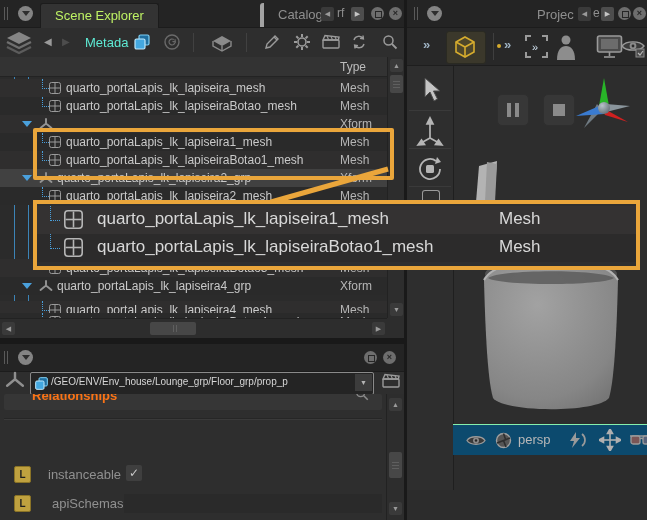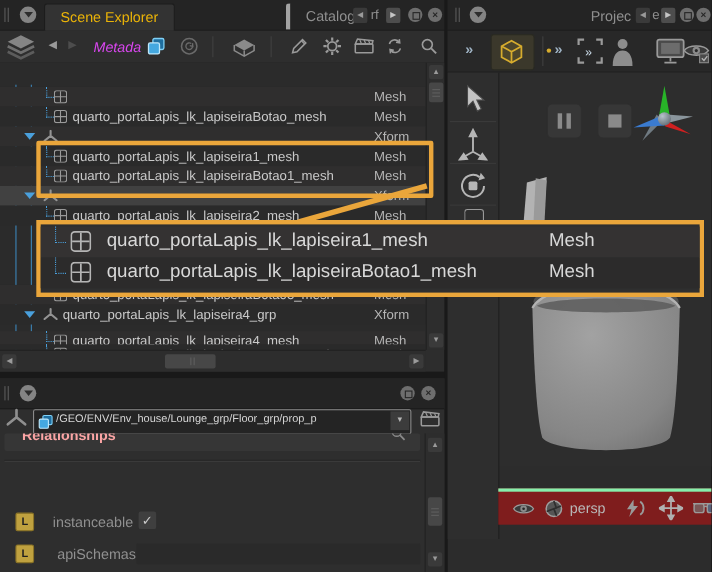--- a/index.html
+++ b/index.html
@@ -6,31 +6,31 @@
   .app{position:relative;width:647px;height:520px;background:#191919;overflow:hidden;
        font-family:"Liberation Sans","DejaVu Sans",sans-serif;-webkit-font-smoothing:antialiased;}
   .abs{position:absolute;}
   .panel{position:absolute;background:#2d2d2d;}
   
   .tabbar{position:absolute;left:0;top:0;right:0;height:27px;background:#242424;border-bottom:1px solid #1c1c1c;}
   .handle{position:absolute;top:7px;width:1px;height:13px;background:#5a5a5a;}
   .menubtn{position:absolute;top:6px;width:15px;height:15px;border-radius:50%;background:#848484;}
   .menubtn i{position:absolute;left:3.5px;top:5px;width:0;height:0;border-left:4px solid transparent;border-right:4px solid transparent;border-top:5px solid #2d2d2d;}
   .tab{position:absolute;top:3px;height:24px;line-height:24px;padding:0 14px;font-size:13px;color:#8f8f8f;background:transparent;border-radius:3px 3px 0 0;}
-  .tab.active{background:#333333;color:#eab308;border:1px solid #1c1c1c;border-bottom:none;}
+  .tab.active{background:#333333;color:#bef264;border:1px solid #1c1c1c;border-bottom:none;}
   .tscroll{position:absolute;top:7px;width:13px;height:14px;background:#3a3a3a;color:#9a9a9a;font-size:7px;line-height:14px;text-align:center;border-radius:2px;}
   .tscroll.lit{background:#4d4d4d;color:#c5c5c5;}
   .winbtn{position:absolute;top:7px;width:13px;height:13px;border-radius:50%;background:#6e6e6e;color:#262626;font-size:9px;line-height:13px;text-align:center;font-weight:bold;}
   .winbtn .sq{position:absolute;left:3.5px;top:3.5px;width:5px;height:5px;border:1px solid #262626;}
   .tabfrag{position:absolute;top:6px;font-size:12px;color:#8f8f8f;}
   
   #scene-panel{left:0;top:0;width:404px;height:338px;}
   .sp-toolbar{position:absolute;left:0;top:28px;width:404px;height:29px;background:#2e2e2e;border-bottom:1px solid #1e1e1e;}
   .tbi{position:absolute;top:3px;}
-  .tb-label{position:absolute;left:85px;top:7px;width:46px;height:16px;overflow:hidden;font-size:13px;color:#d946ef;white-space:nowrap;font-style:italic;}
+  .tb-label{position:absolute;left:85px;top:7px;width:46px;height:16px;overflow:hidden;font-size:13px;color:#5eead4;white-space:nowrap;}
   .tb-div{position:absolute;top:5px;width:1px;height:19px;background:#414141;}
   .navarr{position:absolute;top:8px;font-size:10px;}
   .tree{position:absolute;left:0;top:57px;width:404px;height:261px;background:#2b2b2b;overflow:hidden;}
   .tree-header{position:absolute;left:0;top:0;width:387px;height:19px;background:#333333;border-bottom:1px solid #232323;}
   .tree-header .th{position:absolute;left:340px;top:3px;font-size:12px;color:#bdbdbd;}
   .guide{position:absolute;width:1px;background:#3f94d0;opacity:.85;}
   .trow{position:absolute;left:0;width:387px;height:18px;font-size:12px;color:#c9c9c9;}
   .trow.even{background:#2f2e2e;} .trow.odd{background:#2a2a2a;}
   .trow.sel{background:#414141;}
   .tname{position:absolute;left:66px;top:2px;white-space:nowrap;}
@@ -46,35 +46,35 @@
   .sbtn{position:absolute;background:#3a3a3a;color:#9a9a9a;font-size:7px;text-align:center;border-radius:2px;}
   .sthumb{position:absolute;background:#474747;border-radius:2px;}
   .grip{position:absolute;left:3px;right:3px;top:50%;height:1px;background:#5f5f5f;box-shadow:0 3px 0 #5f5f5f,0 -3px 0 #5f5f5f;}
   .griph{position:absolute;top:3px;bottom:3px;left:50%;width:1px;background:#5f5f5f;box-shadow:3px 0 0 #5f5f5f;}
   
   #attr-panel{left:0;top:344px;width:404px;height:176px;background:#2e2e2e;}
   .pathfield{position:absolute;left:30px;top:28px;width:342px;height:21px;background:#242424;border:1px solid #8a8a8a;border-radius:2px;}
   .pathtext{position:absolute;left:20px;top:3px;width:300px;overflow:hidden;white-space:nowrap;font-size:10px;color:#d6d6d6;}
   .ddbtn{position:absolute;right:1px;top:1px;width:17px;height:17px;background:#3c3c3c;color:#b5b5b5;font-size:7px;line-height:17px;text-align:center;}
   .secbar{position:absolute;left:4px;width:378px;background:#363636;border-radius:2px;overflow:hidden;}
-  .sectitle{position:absolute;left:16px;font-size:13px;font-weight:bold;color:#fca5a5;}
+  .sectitle{position:absolute;left:28px;font-size:13px;font-weight:bold;color:#f97316;}
   .sectri{position:absolute;left:11px;width:0;height:0;border-left:5px solid transparent;border-right:5px solid transparent;border-top:6px solid #9a9a9a;}
   .lbadge{position:absolute;left:14px;width:15px;height:15px;background:#bfa13f;border:1px solid #8a7326;border-radius:2px;color:#1f1f1f;font-size:10px;font-weight:bold;text-align:center;line-height:15px;}
   .mlabel{position:absolute;font-size:13px;color:#909090;}
   .checkbox{position:absolute;width:16px;height:16px;background:#3f3f3f;border-radius:2px;color:#c9c9c9;font-size:12px;line-height:16px;text-align:center;}
   .mfield{position:absolute;height:19px;background:#2a2a2a;border-radius:1px;}
   
   #viewer-panel{left:407px;top:0;width:240px;height:520px;background:#2c2c2c;}
   .v-toolbar{position:absolute;left:0;top:28px;width:240px;height:37px;background:#282828;border-bottom:1px solid #1e1e1e;}
   .chev{color:#9fb3c4;font-size:13px;font-weight:bold;}
   .cubebtn{position:absolute;left:39px;top:3px;width:38px;height:31px;background:#3b382b;border:1px solid #2a2a22;border-radius:3px;}
   .toolcol{position:absolute;left:0;top:66px;width:46px;height:424px;background:#2e2e2e;border-right:1px solid #1f1f1f;}
   .tooldiv{position:absolute;left:2px;width:42px;height:1px;background:#3a3a3a;}
   .vbtn{position:absolute;width:30px;height:30px;background:#373737;border:1px solid #2e2e2e;border-radius:5px;}
-  .statusbar{position:absolute;left:46px;top:424px;width:194px;height:30px;background:#7f1d1d;border-top:3px solid #86efac;margin-top:20px;}
+  .statusbar{position:absolute;left:46px;top:424px;width:194px;height:30px;background:#0c4a6e;border-top:1px solid #86efac;}
   .persp{position:absolute;left:65px;top:7px;font-size:13px;color:#b8b8b8;}
   
   #hlbox{position:absolute;left:33px;top:128px;width:353px;height:44px;border:4px solid #eaa63b;border-radius:2px;z-index:30;pointer-events:none;}
   #connector{position:absolute;left:0;top:0;z-index:29;pointer-events:none;}
   #callout{position:absolute;left:33px;top:200px;width:599px;height:62px;background:#2f2f2f;border:4px solid #eaa63b;z-index:31;}
   .crow{position:absolute;left:0;width:100%;height:28px;font-size:17px;color:#d8d8d8;}
   .crow.c0{top:2px;background:#343232;} .crow.c1{top:30px;background:#2c2b2b;}
   .cconn{position:absolute;left:13px;top:0;width:9px;height:14px;border-left:1px dotted #4aa0dc;border-bottom:1px dotted #4aa0dc;}
   .cgicon{position:absolute;left:27px;top:4px;width:19px;height:19px;}
   .cname{position:absolute;left:60px;top:3px;white-space:nowrap;}
@@ -173,30 +173,34 @@
       </span>
       <span class="tbi" style="left:381px;top:5px">
         <svg width="18" height="18" viewBox="0 0 18 18">
             <circle cx="7.5" cy="7.5" r="4.5" fill="none" stroke="#9a9a9a" stroke-width="1.5"></circle>
             <line x1="11" y1="11" x2="15.5" y2="15.5" stroke="#9a9a9a" stroke-width="1.8"></line>
           </svg>
       </span>
     </div>
 
     <div class="tree">
+      <div class="tree-header">
+        <span class="th">Type</span>
+      </div>
       <span class="guide" style="left:14px;top:20px;height:288px"></span>
       <span class="guide" style="left:28px;top:20px;height:270px"></span>
 
       <div class="trow even" style="top:22px">
         <span class="lconn"></span>
         <span class="gicon"><svg width="12" height="12" viewBox="0 0 12 12">
               <rect x=".5" y=".5" width="11" height="11" rx="2" fill="none" stroke="#9a9a9a"></rect>
               <line x1="6" y1="1" x2="6" y2="11" stroke="#9a9a9a"></line>
               <line x1="1" y1="6" x2="11" y2="6" stroke="#9a9a9a"></line>
             </svg></span>
+        <span class="tname">quarto_portaLapis_lk_lapiseira_mesh</span>
         <span class="ttype">Mesh</span>
       </div>
       <div class="trow odd" style="top:40px">
         <span class="lconn"></span>
         <span class="gicon"><svg width="12" height="12" viewBox="0 0 12 12">
               <rect x=".5" y=".5" width="11" height="11" rx="2" fill="none" stroke="#9a9a9a"></rect>
               <line x1="6" y1="1" x2="6" y2="11" stroke="#9a9a9a"></line>
               <line x1="1" y1="6" x2="11" y2="6" stroke="#9a9a9a"></line>
             </svg></span>
         <span class="tname">quarto_portaLapis_lk_lapiseiraBotao_mesh</span>
@@ -227,20 +231,21 @@
               <line x1="1" y1="6" x2="11" y2="6" stroke="#9a9a9a"></line>
             </svg></span>
         <span class="tname">quarto_portaLapis_lk_lapiseiraBotao1_mesh</span>
         <span class="ttype">Mesh</span>
       </div>
       <div class="trow grp sel" style="top:112px">
         <span class="tri"></span>
         <span class="picon"><svg width="14" height="12" viewBox="0 0 14 12">
               <path d="M7 1 V5.5 M7 5.5 L1.5 10 M7 5.5 L12.5 10" fill="none" stroke="#949494" stroke-width="1.9" stroke-linecap="round"></path>
             </svg></span>
+        <span class="tname">quarto_portaLapis_lk_lapiseira2_grp</span>
         <span class="ttype">Xform</span>
       </div>
       <div class="trow odd" style="top:130px">
         <span class="lconn"></span>
         <span class="gicon"><svg width="12" height="12" viewBox="0 0 12 12">
               <rect x=".5" y=".5" width="11" height="11" rx="2" fill="none" stroke="#9a9a9a"></rect>
               <line x1="6" y1="1" x2="6" y2="11" stroke="#9a9a9a"></line>
               <line x1="1" y1="6" x2="11" y2="6" stroke="#9a9a9a"></line>
             </svg></span>
         <span class="tname">quarto_portaLapis_lk_lapiseira2_mesh</span>

